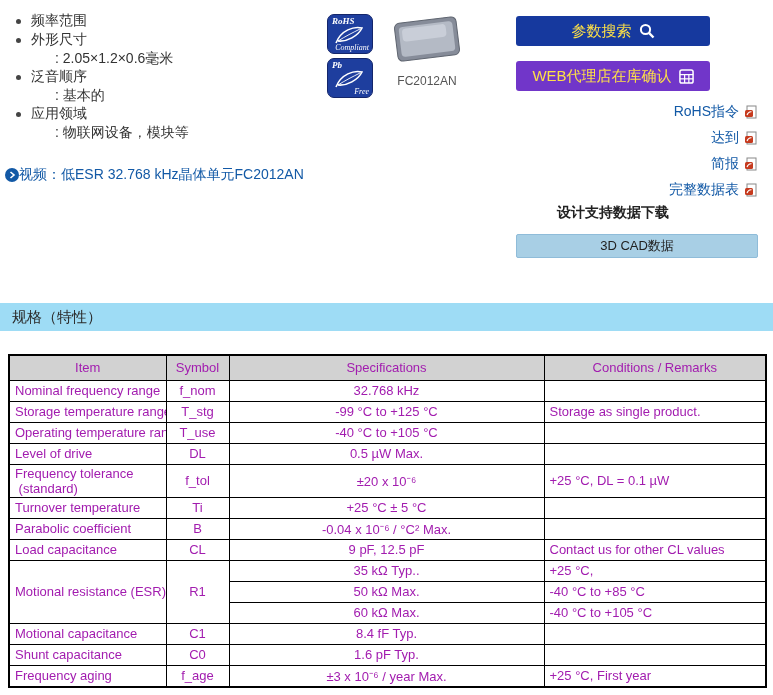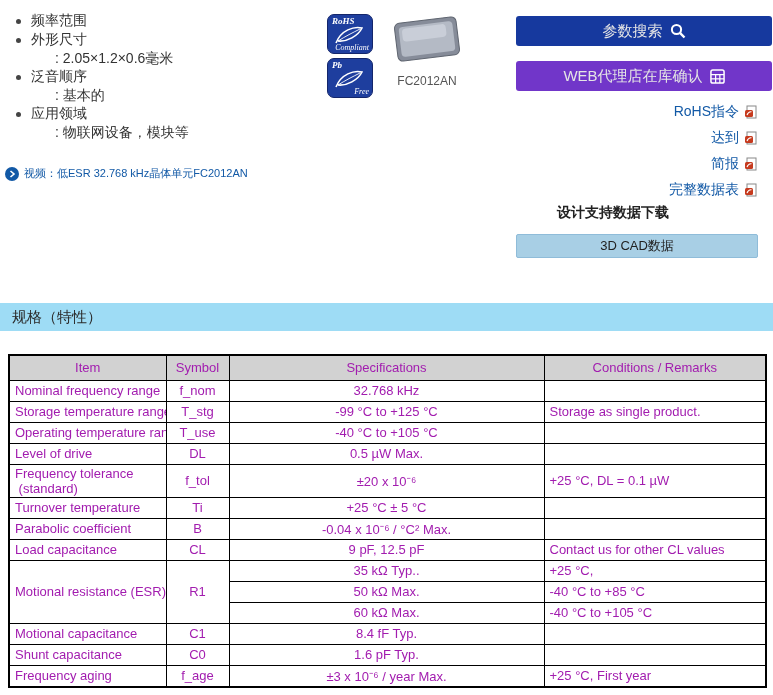--- a/index.html
+++ b/index.html
@@ -12,42 +12,42 @@
   .top{position:relative; width:773px; height:303px;}
 
   
   .bullets{position:absolute; left:14px; top:12px; list-style:none; font-size:14px;}
   .bullets li{margin-bottom:1px;}
   .b-label{display:flex; align-items:center; height:18px;}
   .b-dot{width:5px; height:5px; border-radius:50%; background:#444; margin:0 10px 0 2px; flex:0 0 auto;}
   .b-value{margin-left:41px; height:18px; line-height:18px;}
 
   
-  .video-row{position:absolute; left:5px; top:166px; display:flex; align-items:center; gap:5px;
-    color:var(--c-link); font-size:11px; cursor:pointer; text-decoration:none;}
+  .video-row{position:absolute; left:5px; top:166px; display:flex; align-items:center; 
+    color:var(--c-link); font-size:14px; cursor:pointer; text-decoration:none;}
   .play-circle{width:14px; height:14px; border-radius:50%; background:var(--c-link);
     display:flex; align-items:center; justify-content:center; flex:0 0 auto;}
   .play-circle svg{display:block;}
 
   
   .badge{position:absolute; left:327px; width:46px; height:40px; background:var(--c-badge-blue);
     border-radius:7px; color:#fff; font-family:"Liberation Serif", serif; font-style:italic;
     overflow:hidden; border:1px solid #14266b;}
   .badge.rohs{top:14px;} .badge.pb{top:58px;}
   .badge .t1{position:absolute; left:4px; top:1px; font-size:9px; font-weight:bold;}
   .badge .t2{position:absolute; right:3px; bottom:1px; font-size:8px;}
   .badge svg{position:absolute; left:6px; top:9px;}
 
   
   .product{position:absolute; left:388px; top:12px; width:78px; text-align:center;}
   .product-caption{font-size:12px; color:#555; margin-top:4px;}
 
   
-  .btn{position:absolute; left:516px; width:256px; height:30px; border:none; border-radius:3px;
-    color:#e5e5e5; font-size:15px; font-family:"Liberation Sans", sans-serif;
+  .btn{position:absolute; left:516px; width:194px; height:30px; border:none; border-radius:3px;
+    color:#fde047; font-size:15px; font-family:"Liberation Sans", sans-serif;
     display:flex; align-items:center; justify-content:center; gap:7px; cursor:pointer;}
   .btn.search{top:16px; background:var(--c-navy);}
   .btn.stock{top:61px; background:var(--c-purple);}
 
   
   .pdf-links{position:absolute; right:15px; top:102px; text-align:right;}
   .pdf-link{display:flex; justify-content:flex-end; align-items:center; gap:5px; height:20px;
     margin-bottom:6px; color:var(--c-link); font-size:14px; text-decoration:none; cursor:pointer;}
 
   .design-heading{position:absolute; left:516px; top:204px; font-size:14px; font-weight:bold; color:#222;margin-left:41px;}

